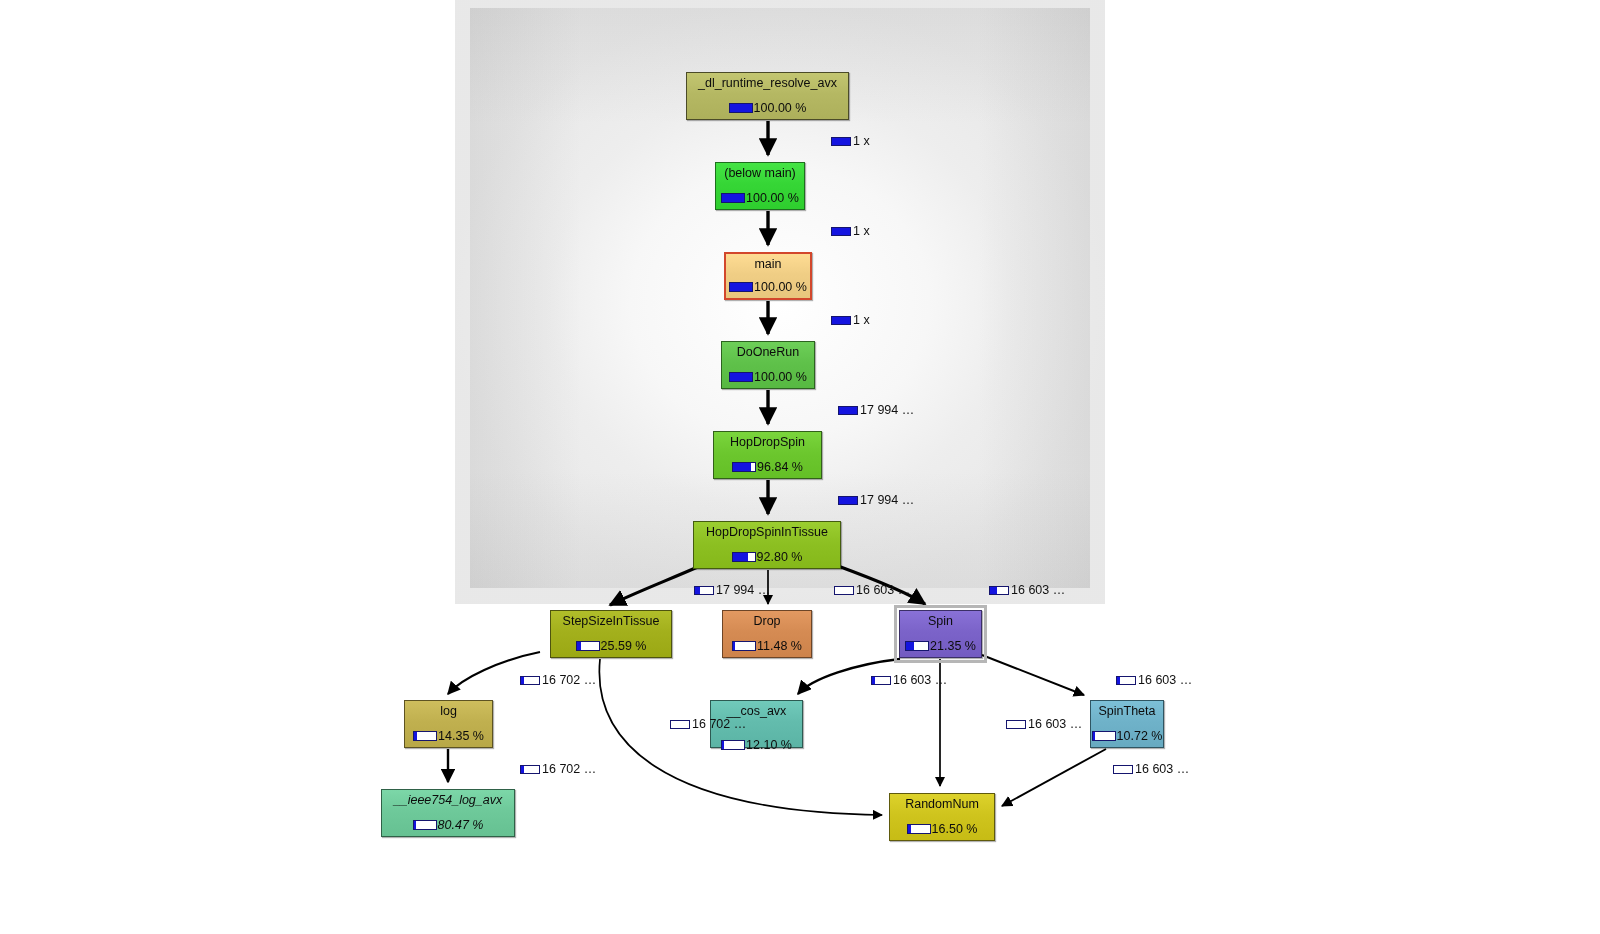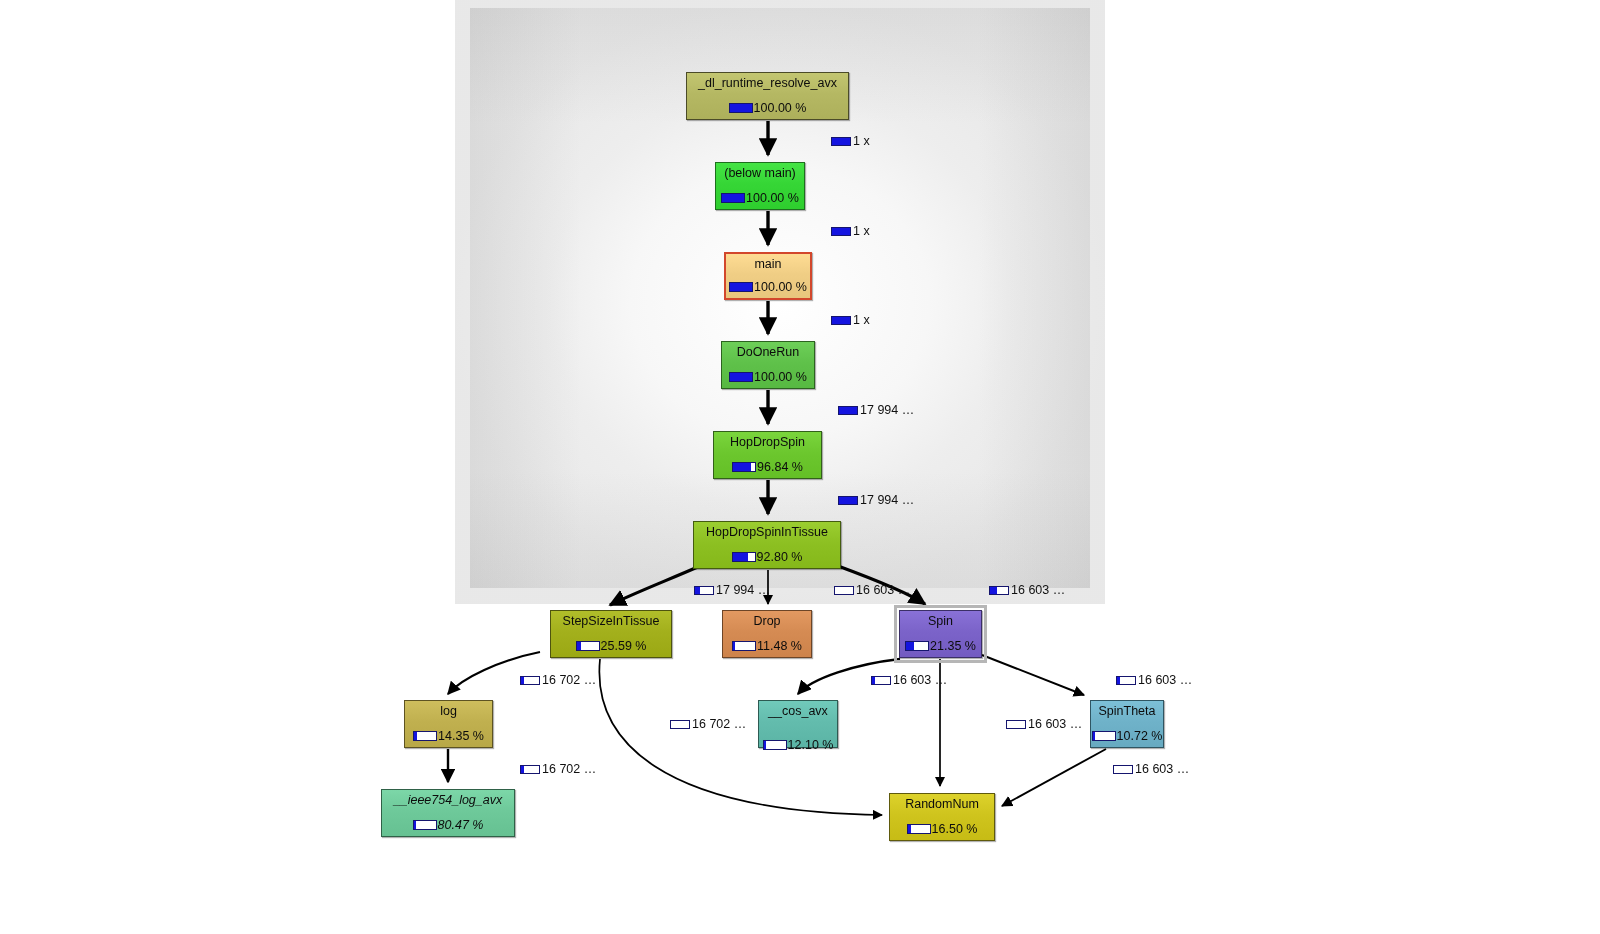--- a/index.html
+++ b/index.html
@@ -235,21 +235,21 @@
       </div>
       <div class="node" style="left: 404px; top: 700px; width: 89px; height: 48px; background: linear-gradient(rgb(206, 190, 93) 0%, rgb(192, 176, 79) 45%, rgb(184, 168, 71) 100%); border-color: rgb(93, 83, 34);">
         <div class="nlabel">log</div>
         <div class="nmetric">
           <span class="pbar">
             <i style="width: 12%;"></i>
           </span>
           <span>14.35 %</span>
         </div>
       </div>
-      <div class="node" style="left: 758px; top: 700px; width: 80px; height: 48px; background: linear-gradient(rgb(113, 202, 187) 0%, rgb(99, 188, 173) 45%, rgb(91, 180, 165) 100%); border-color: rgb(45, 90, 82); gap: 20px;">
+      <div class="node" style="left: 710px; top: 700px; width: 93px; height: 48px; background: linear-gradient(rgb(113, 202, 187) 0%, rgb(99, 188, 173) 45%, rgb(91, 180, 165) 100%); border-color: rgb(45, 90, 82); gap: 20px;">
         <div class="nlabel">__cos_avx</div>
         <div class="nmetric">
           <span class="pbar">
             <i style="width: 10%;"></i>
           </span>
           <span>12.10 %</span>
         </div>
       </div>
       <div class="node" style="left: 1090px; top: 700px; width: 74px; height: 48px; background: linear-gradient(rgb(125, 192, 215) 0%, rgb(111, 178, 201) 45%, rgb(103, 170, 193) 100%); border-color: rgb(47, 85, 98);">
         <div class="nlabel">SpinTheta</div>

